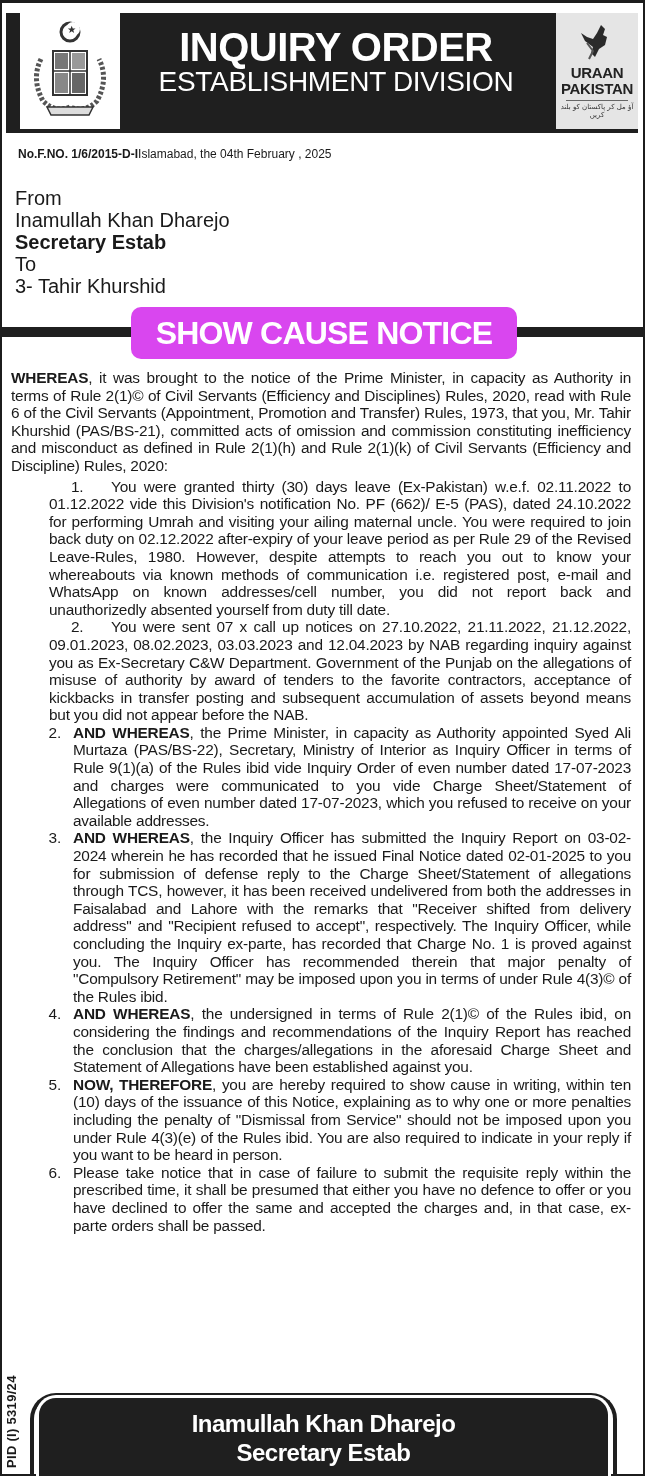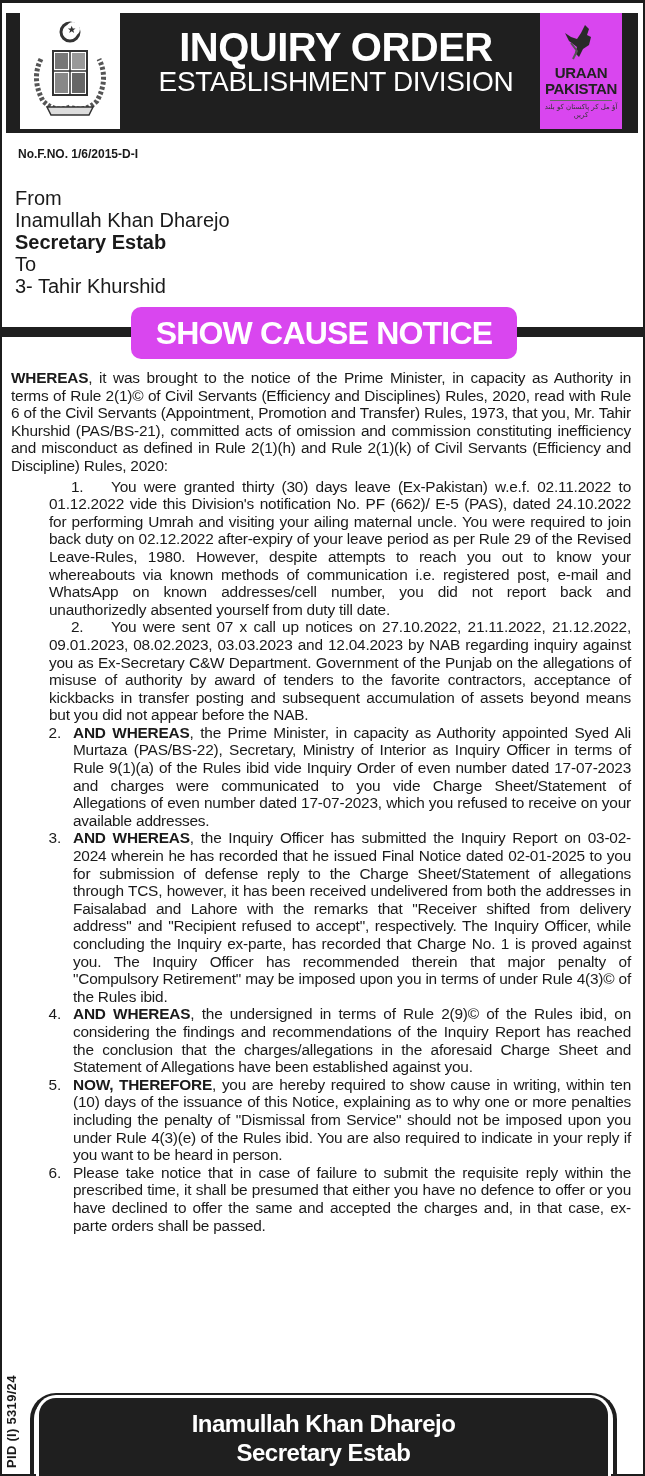--- a/index.html
+++ b/index.html
@@ -14,22 +14,22 @@
     
     .header {
       position: absolute; left: 6px; top: 13px; width: 632px; height: 120px;
       background: #1f1f1f;
     }
     .emblem-box {
       position: absolute; left: 14px; top: 0; width: 100px; height: 116px;
       background: #fff; display: flex; align-items: center; justify-content: center;
     }
     .uraan-box {
-      position: absolute; left: 534px; top: 0; width: 82px; height: 116px;
-      background: #d946ef; display: flex; flex-direction: column; align-items: center; justify-content: center;
+      position: absolute; left: 550px; top: 0; width: 82px; height: 116px;
+      background: #e5e5e5; display: flex; flex-direction: column; align-items: center; justify-content: center;
     }
     .uraan-title {
       font-weight: bold; font-size: 15px; line-height: 16px; color: #222; text-align: center; letter-spacing: -0.3px;
     }
     .uraan-line { width: 62px; height: 1px; background: #666; margin: 3px 0 2px; }
     .uraan-tag { font-size: 7px; color: #333; text-align: center; font-family: "DejaVu Sans", sans-serif; }
     .header-text {
       position: absolute; left: 130px; top: 14px; width: 400px; text-align: center; color: #fff;
     }
     .h-title { font-weight: bold; font-size: 40px; line-height: 40px; letter-spacing: -0.5px; }
@@ -119,20 +119,21 @@
     </svg>
     <div class="uraan-title">URAAN</div>
     <div class="uraan-title">PAKISTAN</div>
     <div class="uraan-line"></div>
     <div class="uraan-tag">آؤ مل کر پاکستان کو بلند کریں</div>
   </div>
 </div>
 
 <div class="meta-row">
   <span class="file-no">No.F.NO. 1/6/2015-D-I</span>
+  <span>Islamabad, the 04th February , 2025</span>
 </div>
 
 <div class="address">
   <div>From</div>
   <div>Inamullah Khan Dharejo</div>
   <div class="bold">Secretary Estab</div>
   <div>To</div>
   <div>3- Tahir Khurshid</div>
 </div>
 
@@ -148,21 +149,21 @@
   <div class="item">
     <span class="n">2.</span>
     <span class="t"><b>AND WHEREAS</b><span>, the Prime Minister, in capacity as Authority appointed Syed Ali Murtaza (PAS/BS-22), Secretary, Ministry of Interior as Inquiry Officer in terms of Rule 9(1)(a) of the Rules ibid vide Inquiry Order of even number dated 17-07-2023 and charges were communicated to you vide Charge Sheet/Statement of Allegations of even number dated 17-07-2023, which you refused to receive on your available addresses.</span></span>
   </div>
   <div class="item">
     <span class="n">3.</span>
     <span class="t"><b>AND WHEREAS</b><span>, the Inquiry Officer has submitted the Inquiry Report on 03-02-2024 wherein he has recorded that he issued Final Notice dated 02-01-2025 to you for submission of defense reply to the Charge Sheet/Statement of allegations through TCS, however, it has been received undelivered from both the addresses in Faisalabad and Lahore with the remarks that "Receiver shifted from delivery address" and "Recipient refused to accept", respectively. The Inquiry Officer, while concluding the Inquiry ex-parte, has recorded that Charge No. 1 is proved against you. The Inquiry Officer has recommended therein that major penalty of "Compulsory Retirement" may be imposed upon you in terms of under Rule 4(3)© of the Rules ibid.</span></span>
   </div>
   <div class="item">
     <span class="n">4.</span>
-    <span class="t"><b>AND WHEREAS</b><span>, the undersigned in terms of Rule 2(9)© of the Rules ibid, on considering the findings and recommendations of the Inquiry Report has reached the conclusion that the charges/allegations in the aforesaid Charge Sheet and Statement of Allegations have been established against you.</span></span>
+    <span class="t"><b>AND WHEREAS</b><span>, the undersigned in terms of Rule 2(1)© of the Rules ibid, on considering the findings and recommendations of the Inquiry Report has reached the conclusion that the charges/allegations in the aforesaid Charge Sheet and Statement of Allegations have been established against you.</span></span>
   </div>
   <div class="item">
     <span class="n">5.</span>
     <span class="t"><b>NOW, THEREFORE</b><span>, you are hereby required to show cause in writing, within ten (10) days of the issuance of this Notice, explaining as to why one or more penalties including the penalty of "Dismissal from Service" should not be imposed upon you under Rule 4(3)(e) of the Rules ibid. You are also required to indicate in your reply if you want to be heard in person.</span></span>
   </div>
   <div class="item">
     <span class="n">6.</span>
     <span class="t"><b></b><span>Please take notice that in case of failure to submit the requisite reply within the prescribed time, it shall be presumed that either you have no defence to offer or you have declined to offer the same and accepted the charges and, in that case, ex-parte orders shall be passed.</span></span>
   </div>
 </div>

